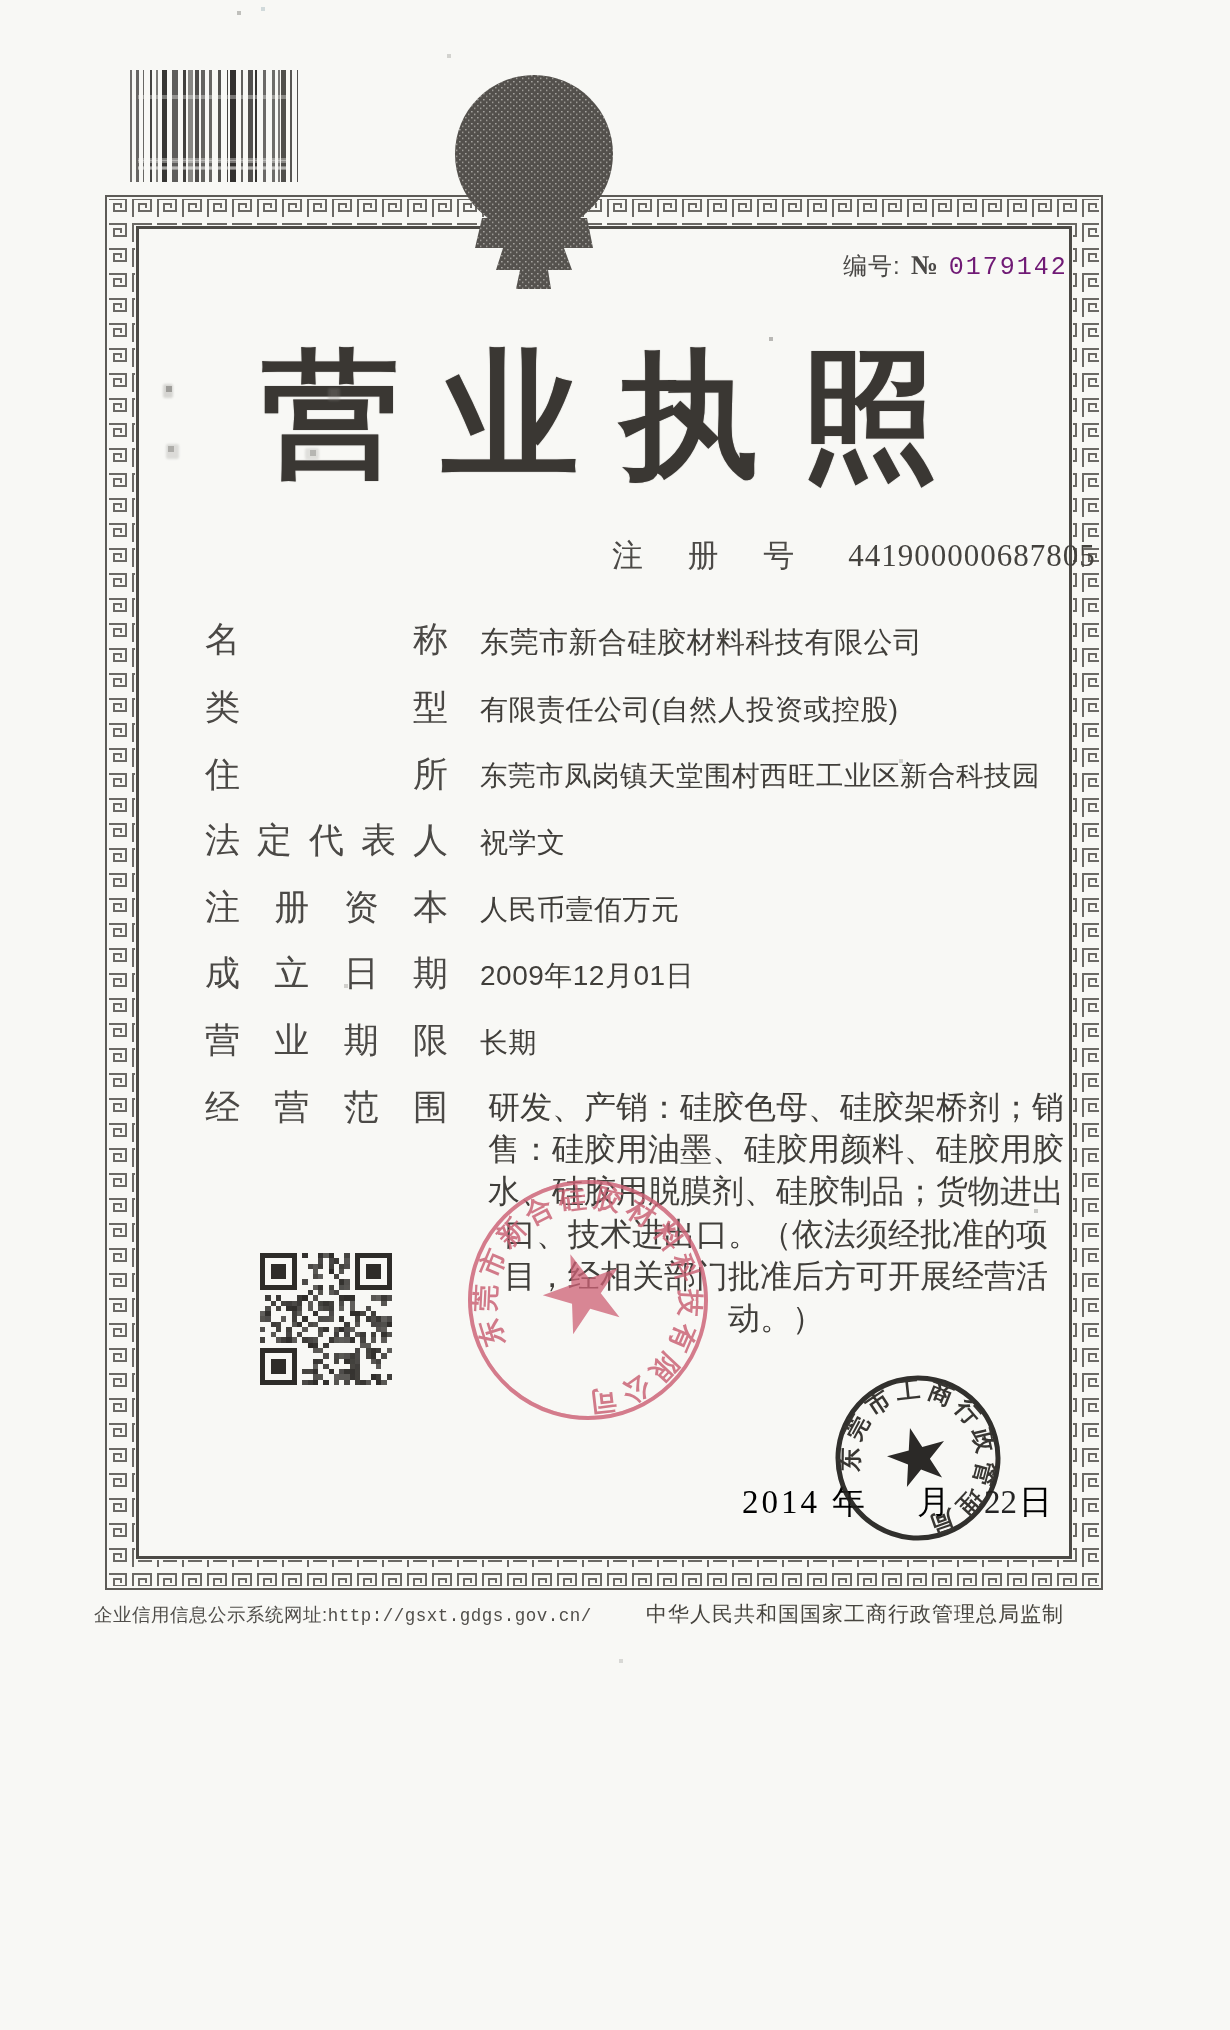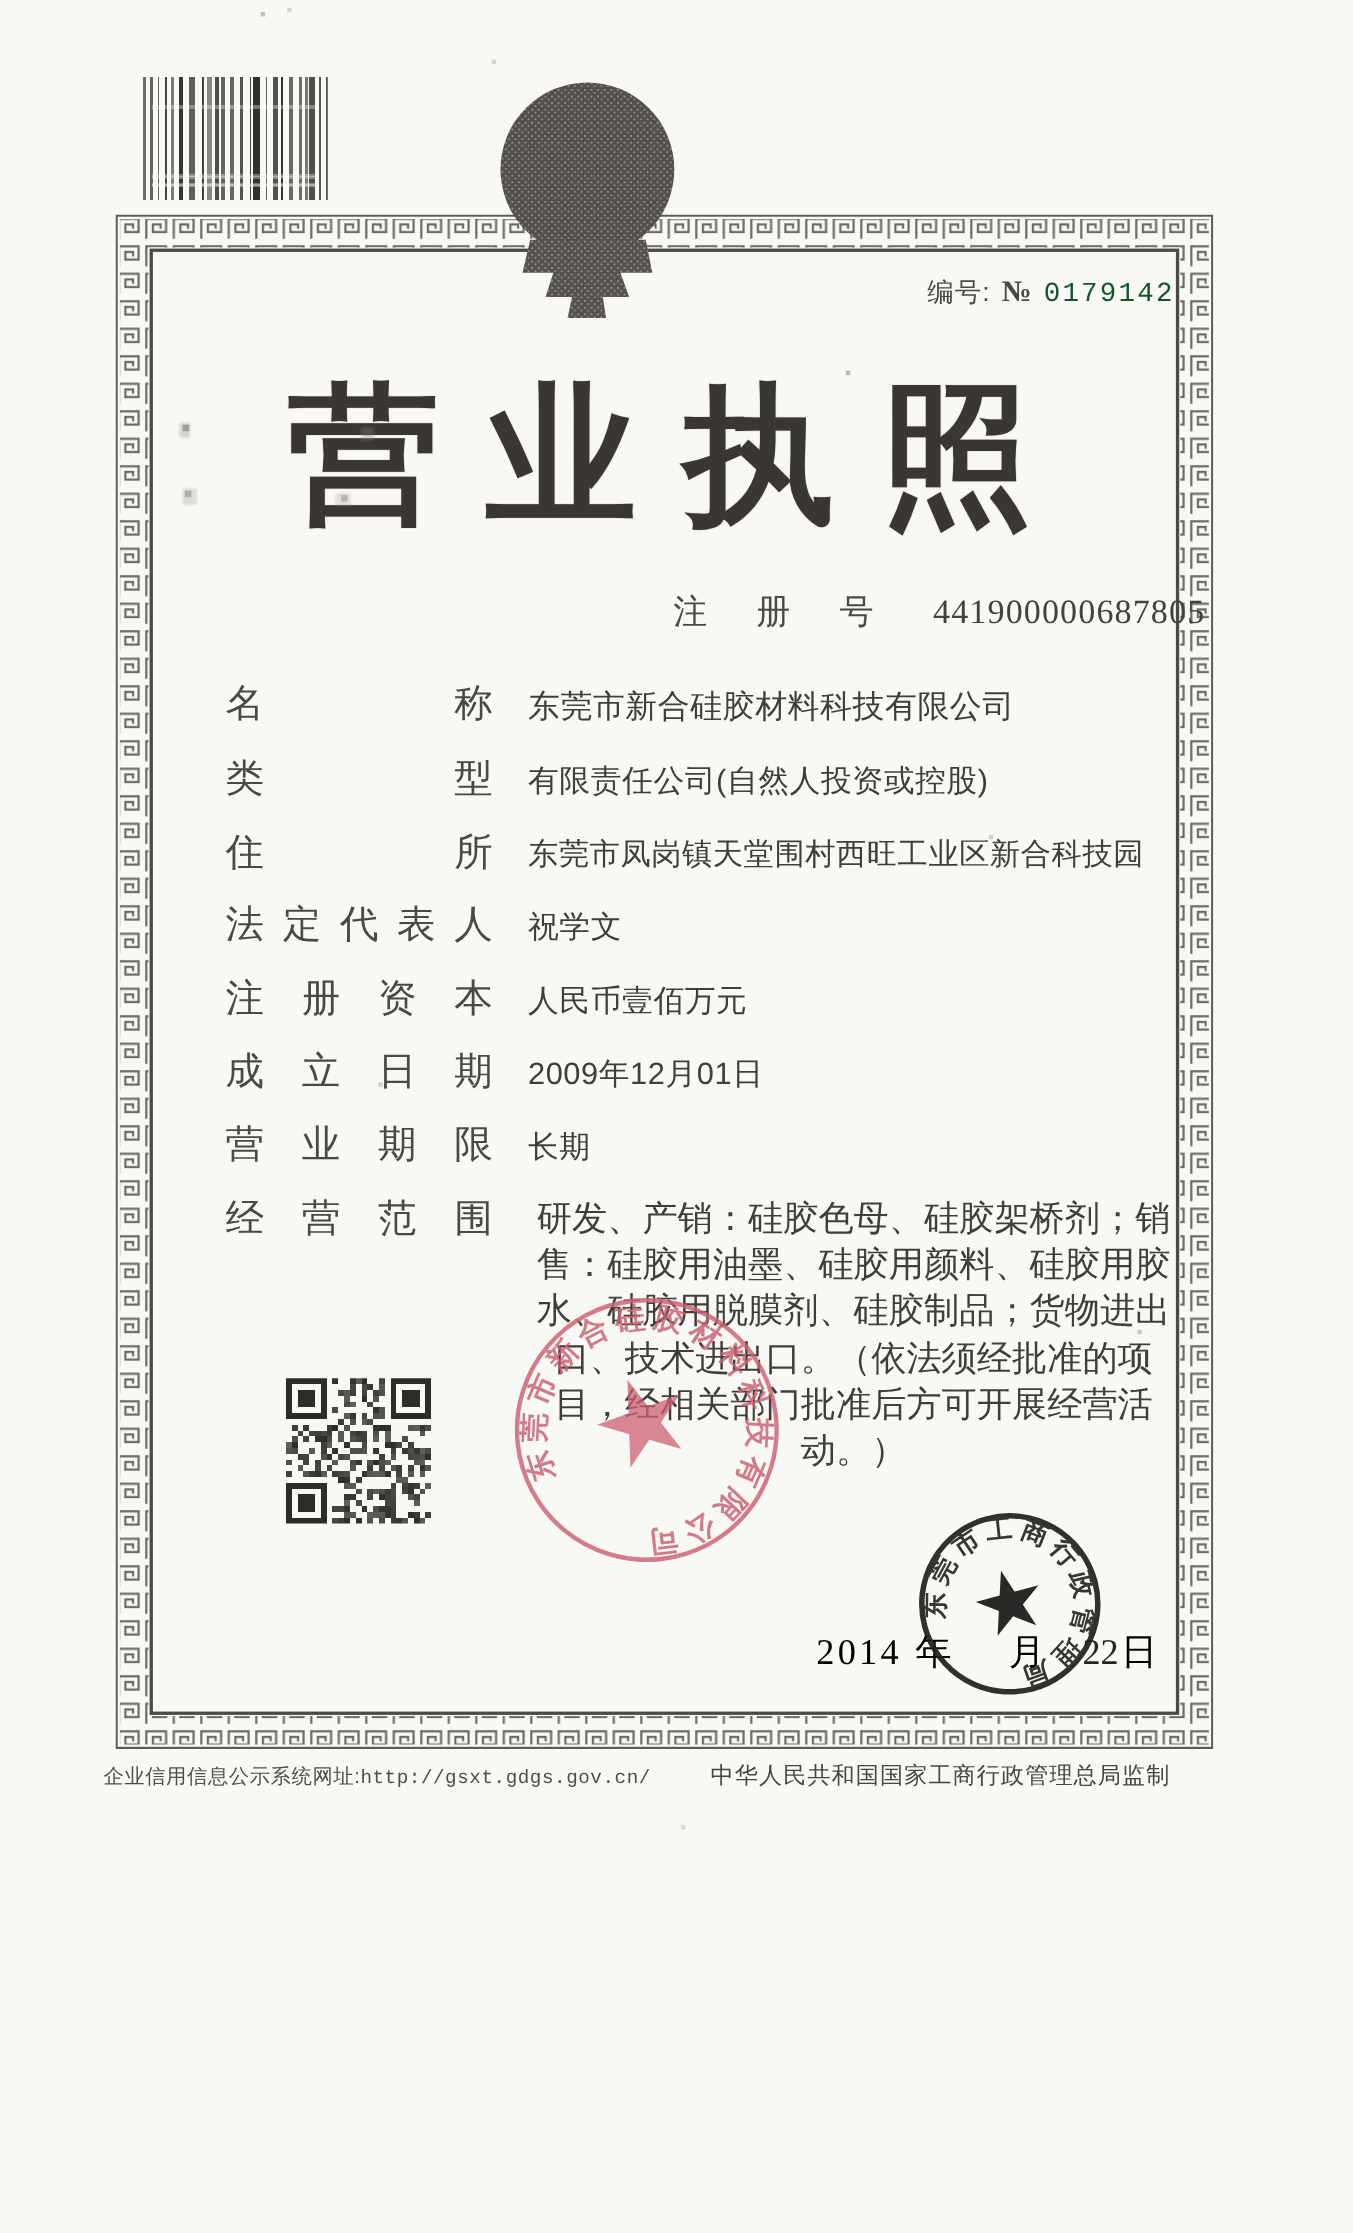--- a/index.html
+++ b/index.html
@@ -2,21 +2,21 @@
 <html><head>
 <meta charset="utf-8">
 <style>
   html,body{margin:0;padding:0;}
   body{width:1230px;height:2030px;background:#ffffff;font-family:"Liberation Sans",sans-serif;}
   .page{position:relative;width:1230px;height:2030px;background:#f8f8f5;overflow:hidden;color:#3d3b38;text-align:center;}
   .abs{position:absolute;}
   
   .serial{top:250px;left:843px;font-size:24px;color:#4a4846;letter-spacing:1px;display:flex;align-items:baseline;gap:10px;}
   .serial .no-sym{font-family:"Liberation Serif",serif;font-weight:bold;font-size:27px;}
-  .serial .no-digits{font-family:"Liberation Mono",monospace;font-size:25px;letter-spacing:2px;color:#14532d;}
+  .serial .no-digits{font-family:"Liberation Mono",monospace;font-size:25px;letter-spacing:2px;color:#701a75;}
   
   .title{top:340px;left:262px;width:676px;display:flex;justify-content:space-between;
          font-size:137px;font-weight:900;color:#3a3733;line-height:1.1;
          text-shadow:0 0 1px rgba(58,55,51,.6);}
   
   .regno{top:535px;left:612px;display:flex;align-items:baseline;gap:36px;}
   .regno .lbl{font-size:31px;letter-spacing:18px;color:#4c4a47;}
   .regno .val{font-family:"Liberation Serif",serif;font-size:31px;letter-spacing:1px;color:#44423e;}
   
   .row{position:absolute;left:205px;width:861px;}

